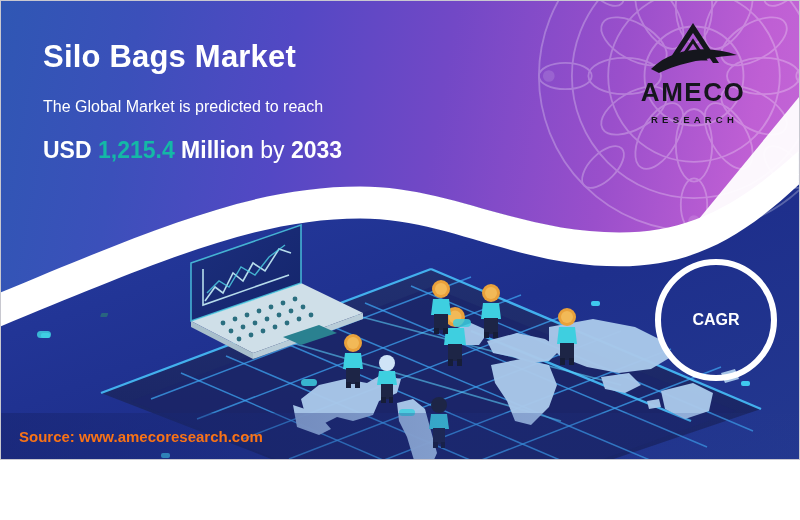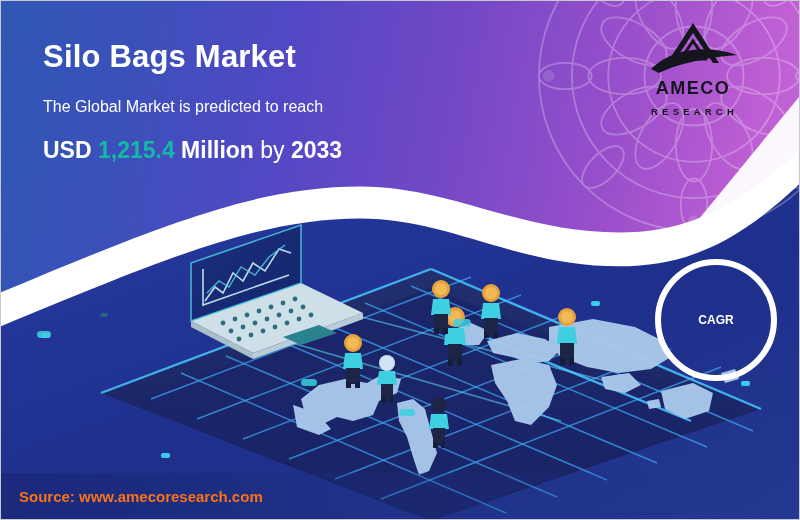--- a/index.html
+++ b/index.html
@@ -8,21 +8,21 @@
     padding: 0;
     background: #ffffff;
   }
   body {
     font-family: "Liberation Sans", sans-serif;
   }
 
   #infographic {
     position: relative;
     width: 800px;
-    height: 520px;
+    height: 460px;
     overflow: hidden;
     box-sizing: border-box;
     border: 1px solid #c8c8d0;
     background: #0f2068;
   }
 
   
   .layer {
     position: absolute;
     inset: 0;
@@ -114,21 +114,21 @@
     right: 42px;
     top: 18px;
     width: 128px;
     text-align: center;
     color: #10131c;
   }
   .logo-mark { display: block; margin: 0 auto; }
   .logo-name {
     display: block;
     margin-top: -2px;
-    font-size: 18px;
+    font-size: 26px;
     font-weight: bold;
     letter-spacing: 1.5px;
     color: #15161d;
     line-height: 1;
   }
   .logo-sub {
     display: block;
     font-size: 9.5px;
     font-weight: bold;
     letter-spacing: 4.2px;
@@ -147,21 +147,21 @@
     height: 122px;
     border-radius: 50%;
     border: 6px solid #ffffff;
     display: flex;
     flex-direction: column;
     align-items: center;
     justify-content: center;
     box-sizing: border-box;
   }
   .cagr-label {
-    font-size: 12px;
+    font-size: 16px;
     font-weight: bold;
     color: #ffffff;
     line-height: 1.05;
   }
   .cagr-value {
     font-size: 27px;
     font-weight: bold;
     color: #f5ed2b;
     line-height: 1.1;
   }

